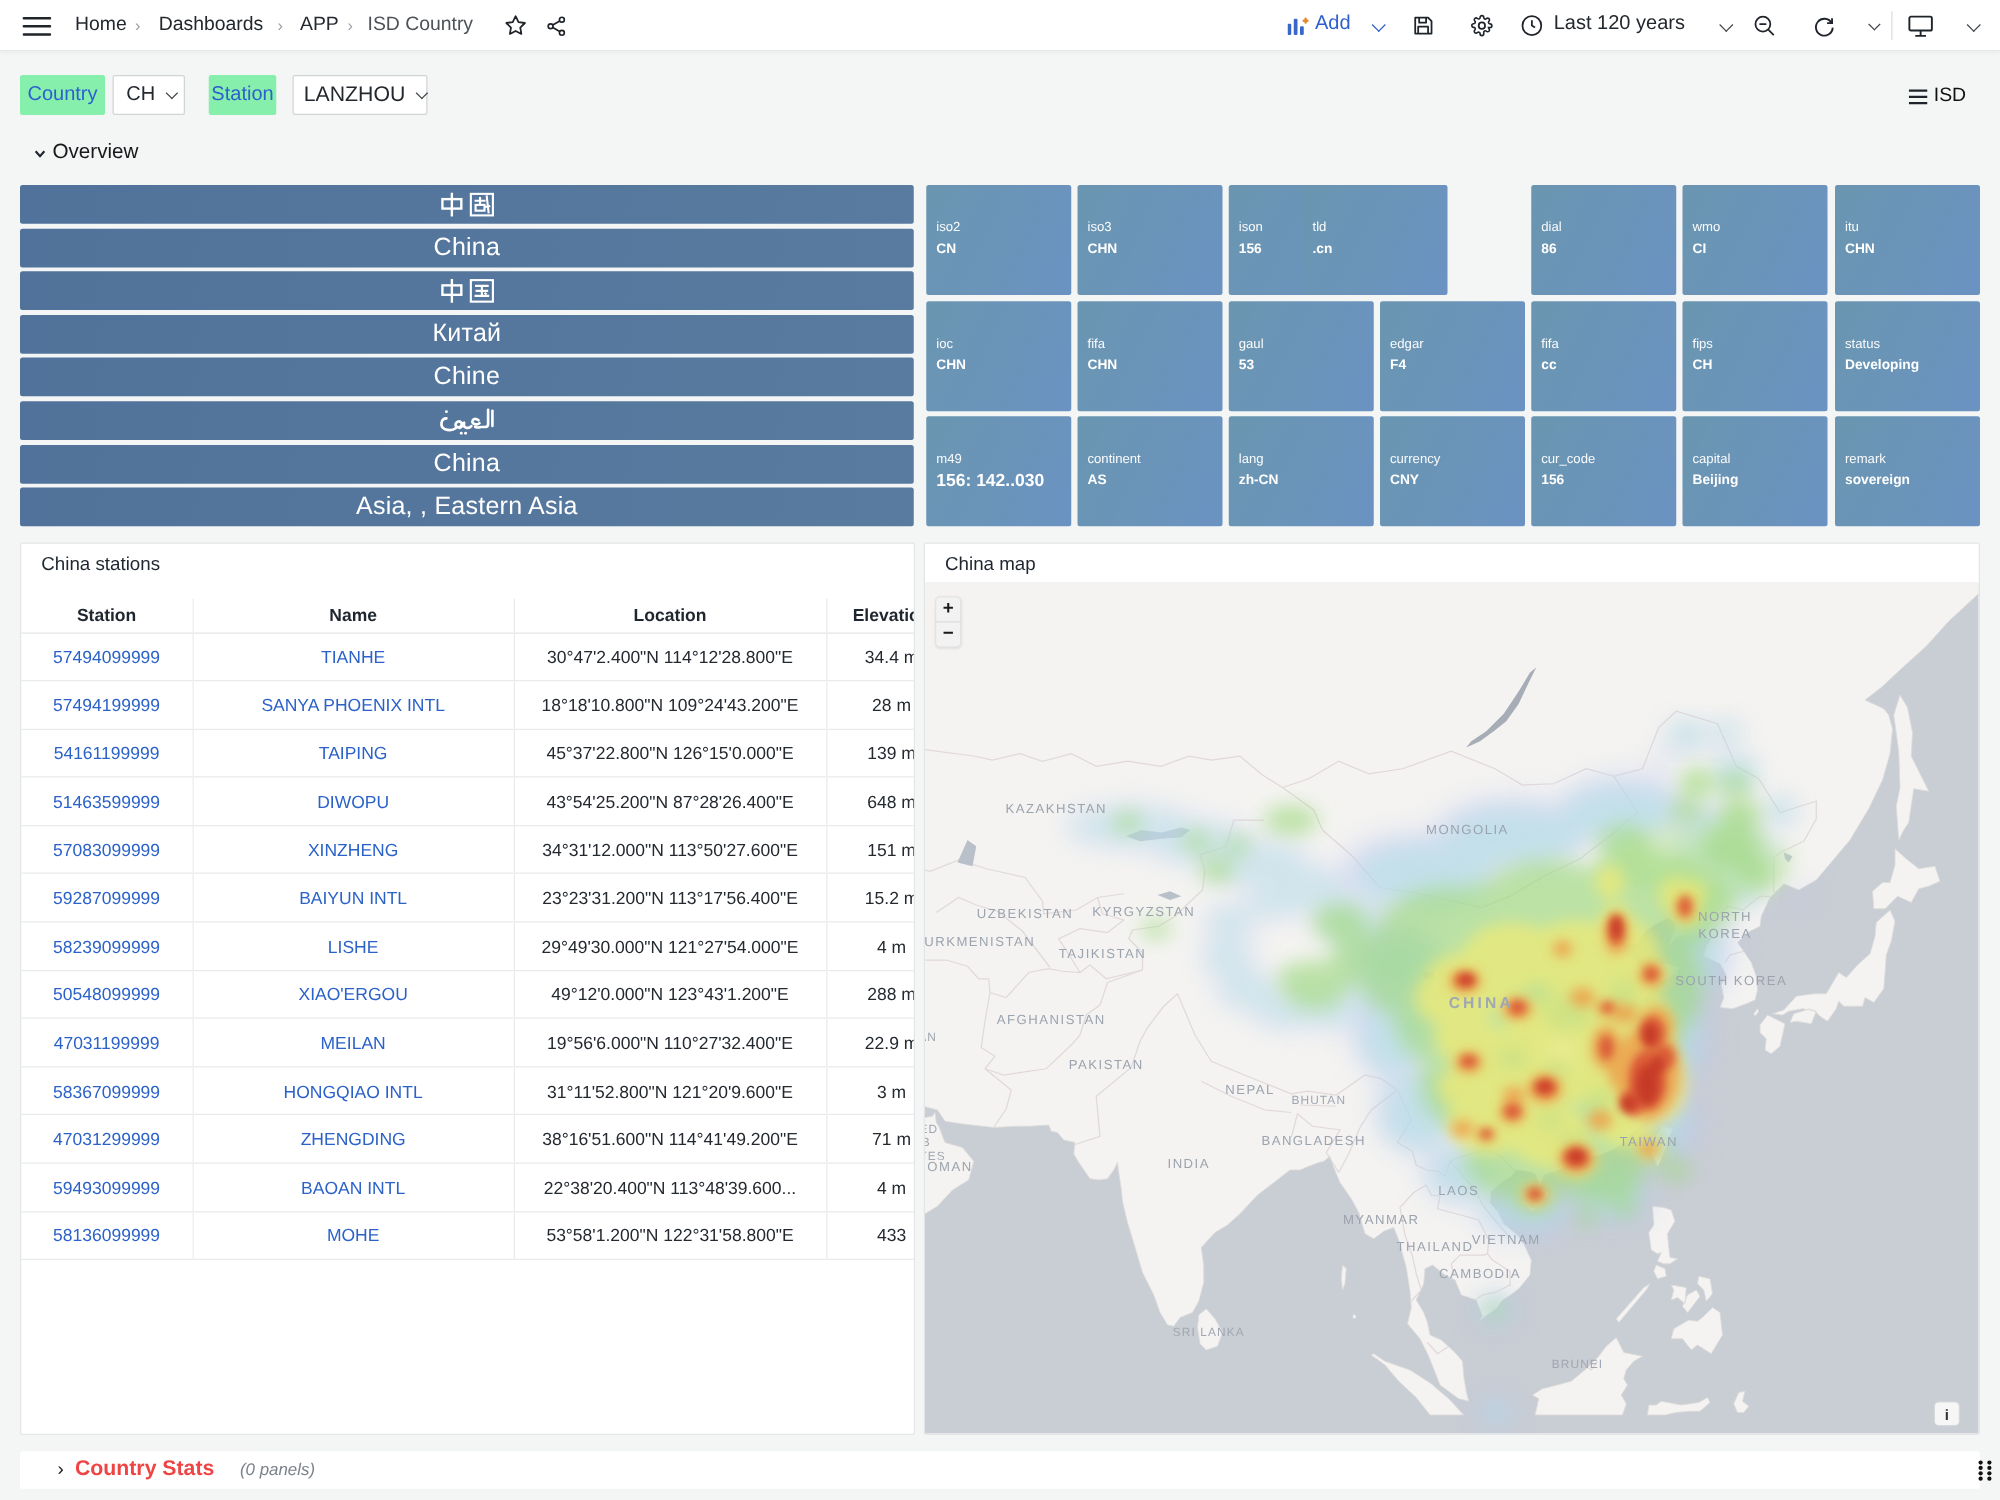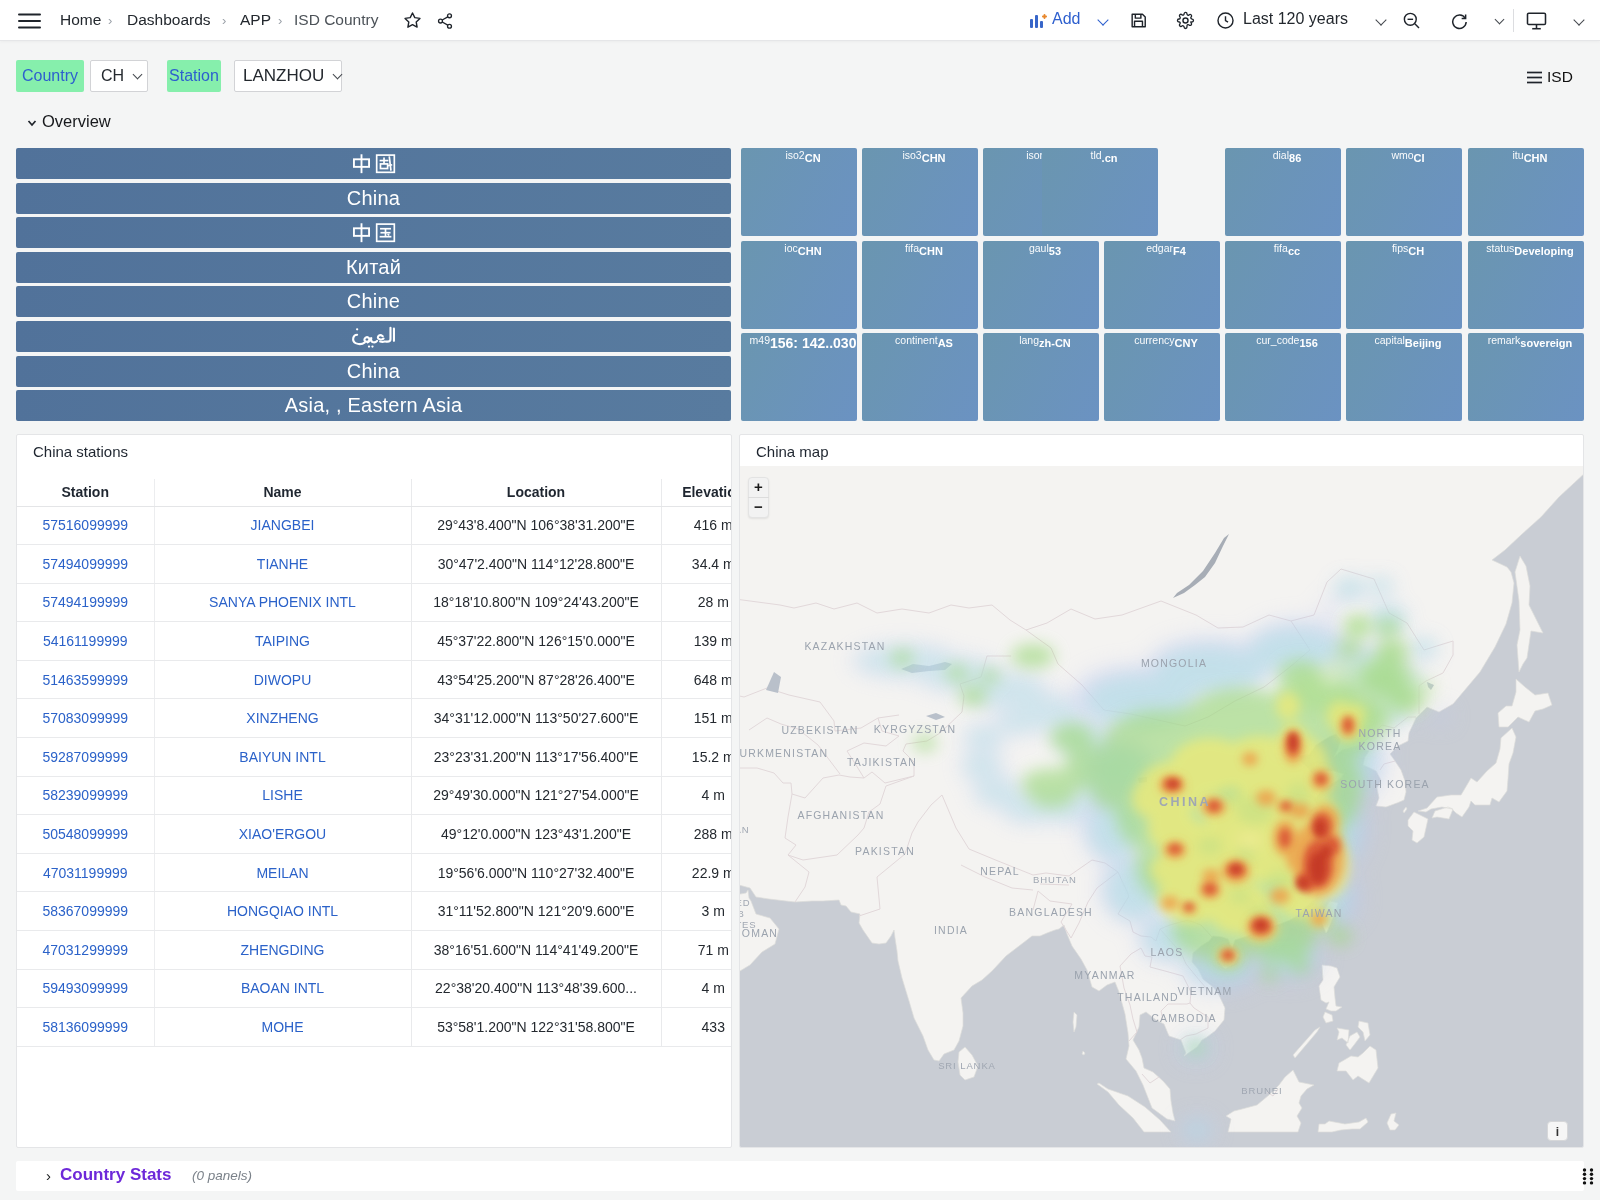--- a/index.html
+++ b/index.html
@@ -7,21 +7,21 @@
 #nav{position:absolute;left:0;top:0;width:1600px;height:41px;background:#fff;border-bottom:1px solid #e5e6e8;box-shadow:0 1px 3px rgba(0,0,0,.04)}
 #nav .crumb{font-size:15.5px;color:#23282e}
 .navrow{display:flex;align-items:center;height:41px}
 
 .chip{position:absolute;top:60px;height:32px;background:#86efac;border-radius:2px;display:flex;align-items:center;justify-content:center;font-size:16px;color:#2d5fce}
 .select{position:absolute;top:60px;height:32px;background:#fff;border:1px solid #d2d3d6;border-radius:2px;display:flex;align-items:center;font-size:16px;color:#23282e;padding:0 10px}
 .caret{flex:none;width:8px;height:8px;border-right:1.7px solid #44484e;border-bottom:1.7px solid #44484e;transform:rotate(45deg);display:inline-block;margin-left:10px;margin-bottom:3px}
 
 .bar{position:absolute;left:16px;width:715px;height:31px;border-radius:2px;background:linear-gradient(100deg,#51729a 0%,#587b9f 100%);color:#fff;display:flex;align-items:center;justify-content:center;font-size:20px;font-weight:500;letter-spacing:.2px}
 
-.tile{position:absolute;width:116px;height:88px;border-radius:2px;background:linear-gradient(115deg,#6a96ae -10%,#6b92c4 110%);color:#fff;display:flex;flex-direction:row;justify-content:center;padding-left:8px}
+.tile{position:absolute;width:116px;height:88px;border-radius:2px;background:linear-gradient(115deg,#6a96ae -10%,#6b92c4 110%);color:#fff;display:flex;flex-direction:column;justify-content:center;padding-left:8px}
 .tile .lb{font-size:10.5px;line-height:14px;font-weight:400;opacity:.97}
 .tile .vl{font-size:11px;line-height:20px;font-weight:700;letter-spacing:0}
 
 .panel{position:absolute;background:#fff;border:1px solid #e4e5e7;border-radius:2px}
 .ptitle{position:absolute;left:16px;top:8px;font-size:15px;font-weight:500;color:#1f2630}
 
 table.st{border-collapse:collapse;table-layout:fixed;width:748px;font-size:14px;color:#24292f}
 table.st th{font-weight:600;color:#1f2630;height:27px;border-bottom:1px solid #e4e5e7}
 table.st th.bl2,table.st td.bl2{border-left:1px solid #ecedef}
 table.st td{height:38.6px;text-align:center;border-bottom:1px solid #e9eaec;white-space:nowrap;overflow:hidden}
@@ -274,26 +274,20 @@
         <col style="width:257px">
         <col style="width:250px">
         <col style="width:104px">
       </colgroup>
 <tbody>
         <tr>
           <th>Station</th>
           <th class="bl2">Name</th>
           <th class="bl">Location</th>
           <th class="bl">Elevation</th>
-        </tr>
-<tr>
-          <td class="lnk">57516099999</td>
-          <td class="lnk bl2">JIANGBEI</td>
-          <td class="bl">29°43'8.400"N 106°38'31.200"E</td>
-          <td class="bl">416 m</td>
         </tr>
 <tr>
           <td class="lnk">57494099999</td>
           <td class="lnk bl2">TIANHE</td>
           <td class="bl">30°47'2.400"N 114°12'28.800"E</td>
           <td class="bl">34.4 m</td>
         </tr>
 <tr>
           <td class="lnk">57494199999</td>
           <td class="lnk bl2">SANYA PHOENIX INTL</td>
@@ -697,21 +691,21 @@
       <text class="ml" x="640" y="284">KOREA</text>
 </svg>
 <div class="abs" style="left:8px;top:42px;width:21px;height:41px;background:#f2f2f2;border:1px solid #e3e3e3;border-radius:4px;box-shadow:0 1px 2px rgba(0,0,0,.08)"></div>
 <div class="abs" style="left:8px;top:62px;width:21px;height:1px;background:#dcdcdc"></div>
 <div class="abs" style="left:8px;top:42px;width:21px;height:20px;text-align:center;font-size:15px;line-height:20px;font-weight:700;color:#1a1a1a">+</div>
 <div class="abs" style="left:8px;top:63px;width:21px;height:19px;text-align:center;font-size:15px;line-height:18px;font-weight:700;color:#1a1a1a">−</div>
 <div class="abs" style="left:807px;top:686px;width:21px;height:20px;background:#f6f6f6;border:1px solid #d6d7d9;border-radius:4px;text-align:center;font-size:12px;line-height:20px;font-weight:700;color:#333">i</div>
 </div>
 <div class="panel" style="left:16px;top:1161px;width:1568px;height:30px;border:none">
 <span class="abs" style="left:30px;top:6px;font-size:15px;color:#17191c">›</span>
-<span class="abs" style="left:44px;top:4px;font-size:17px;font-weight:700;color:#6d28d9">Country Stats</span>
+<span class="abs" style="left:44px;top:4px;font-size:17px;font-weight:700;color:#ef4444">Country Stats</span>
 <span class="abs" style="left:176px;top:7px;font-size:13.5px;font-style:italic;color:#7b828a">(0 panels)</span>
 <svg class="abs" style="left:1566px;top:7px" width="12" height="17" viewBox="0 0 12 17">
       <g fill="#111">
         <circle cx="2.5" cy="2" r="1.7"></circle>
         <circle cx="9.5" cy="2" r="1.7"></circle>
         <circle cx="2.5" cy="6.3" r="1.7"></circle>
         <circle cx="9.5" cy="6.3" r="1.7"></circle>
         <circle cx="2.5" cy="10.6" r="1.7"></circle>
         <circle cx="9.5" cy="10.6" r="1.7"></circle>
         <circle cx="2.5" cy="14.9" r="1.7"></circle>

